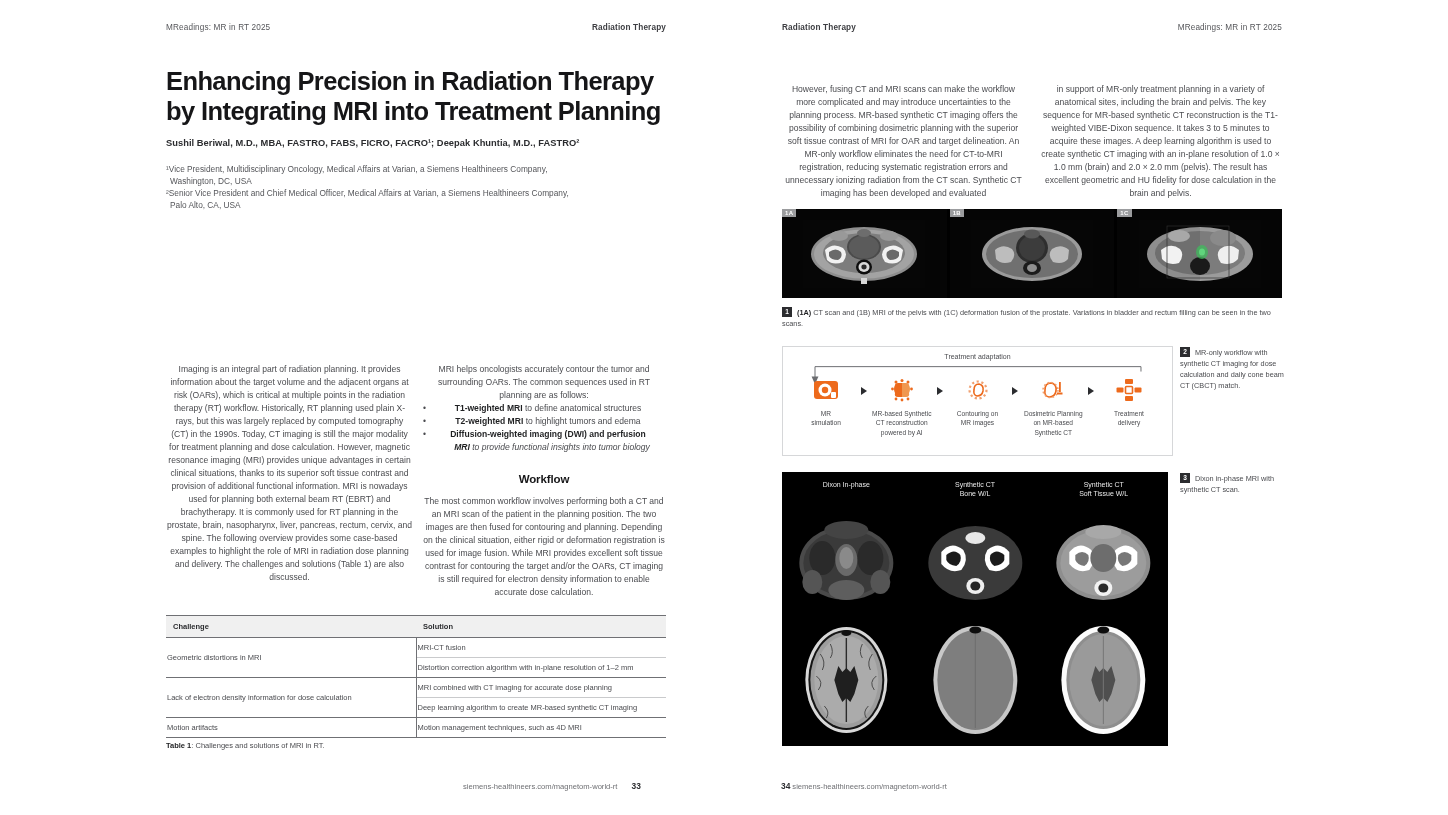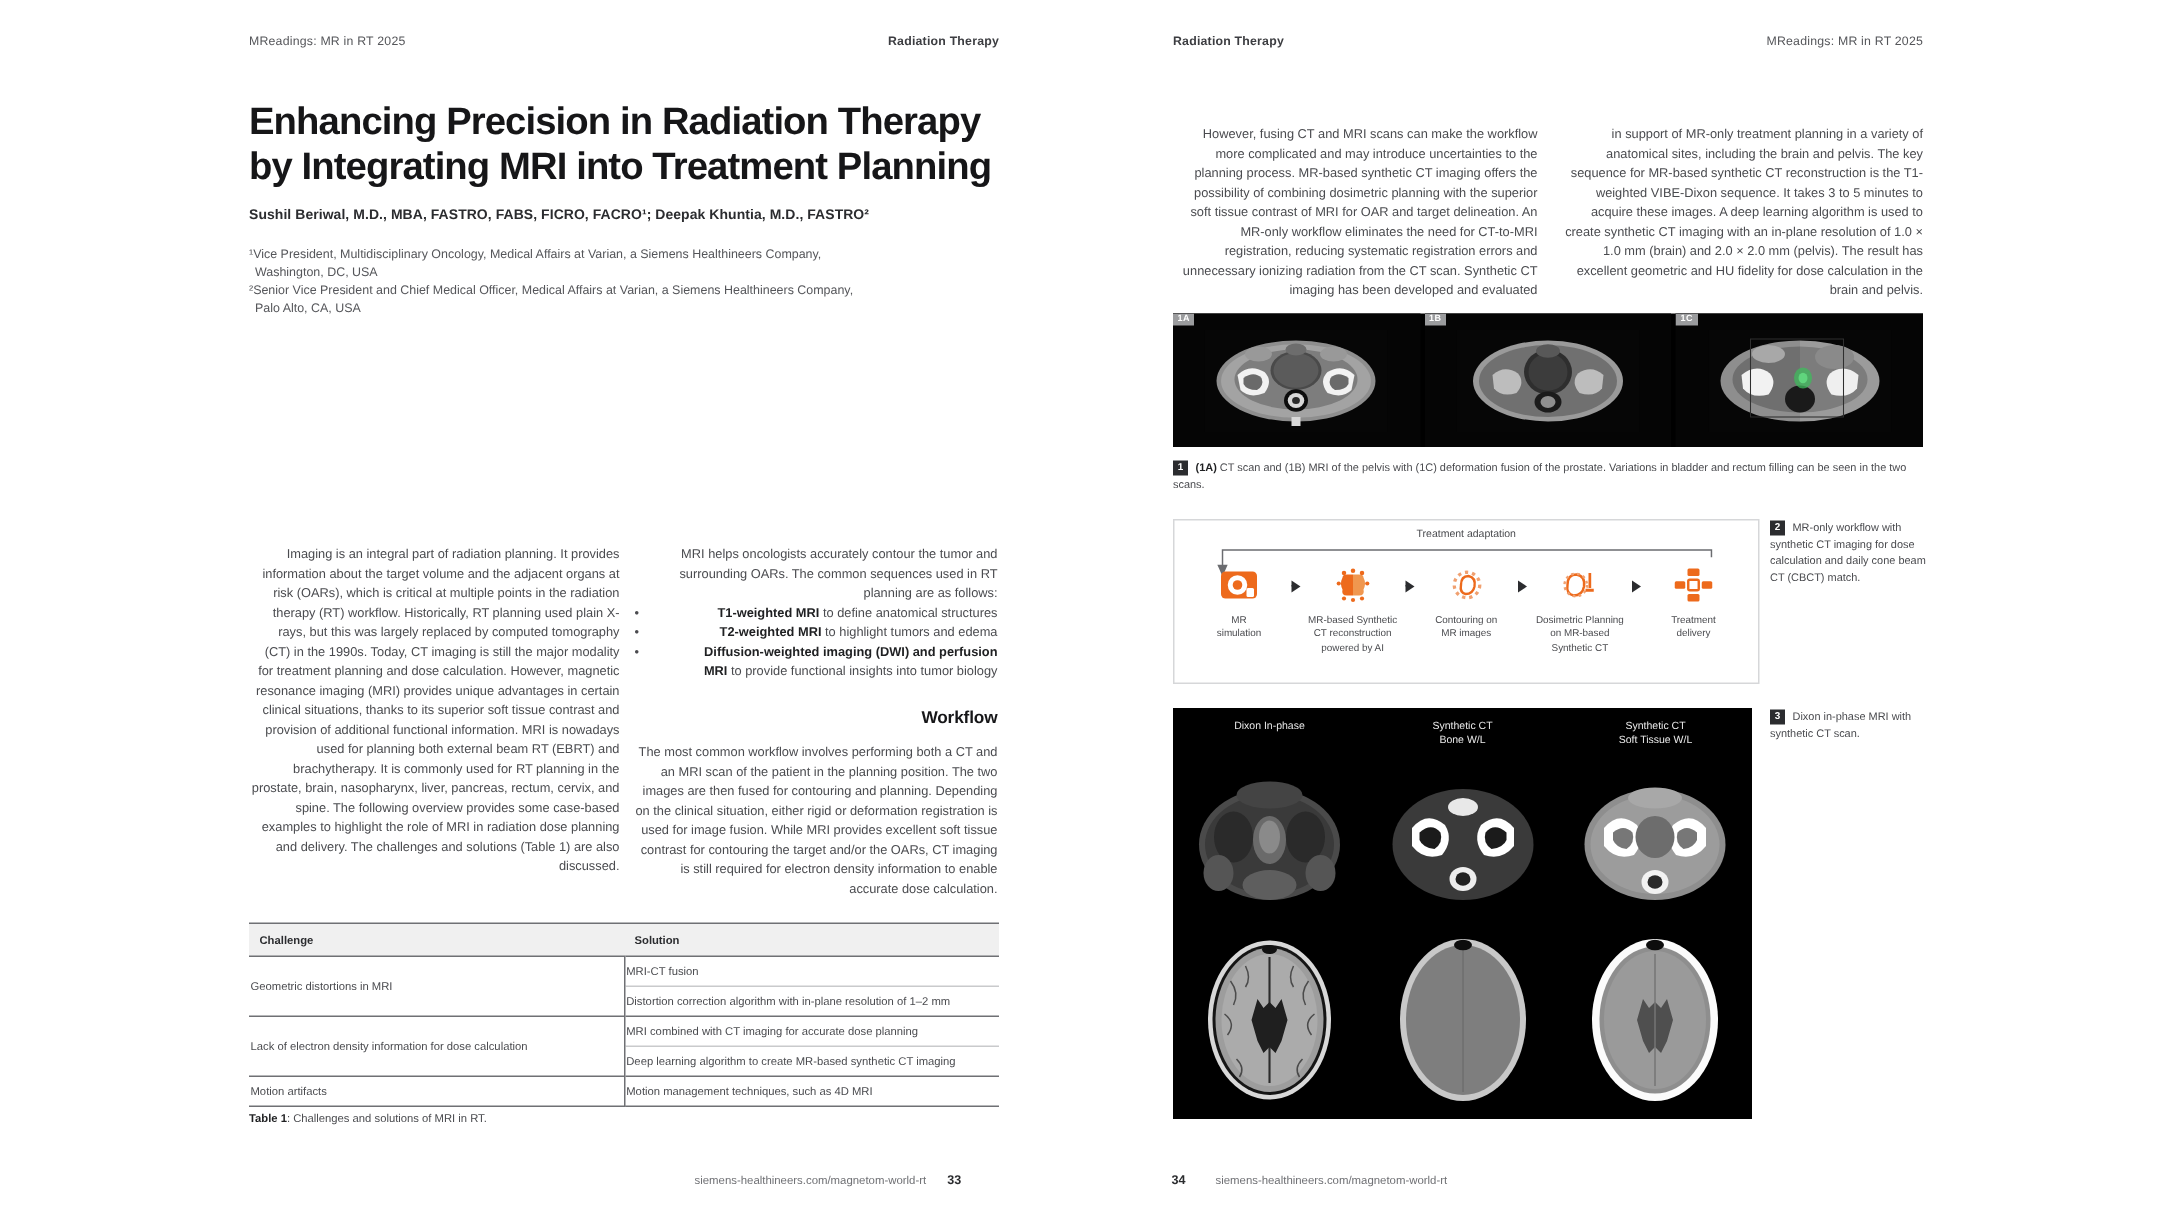--- a/index.html
+++ b/index.html
@@ -42,36 +42,36 @@
   }
   .affil {
     position: absolute; left: 166px; top: 163px; width: 520px;
     font-size: 8.3px; line-height: 1.45; color: #55565a;
   }
   .affil p { margin: 0; text-indent: 0; }
   .affil .ind { padding-left: 4px; }
 
   .col {
     position: absolute; font-size: 8.55px; line-height: 1.52;
-    color: #4a4b4f; text-align: right;
+    color: #4a4b4f; text-align: center;
   }
   .col p { margin: 0 0 0 0; }
   .col-l1 { left: 166px; top: 363px; width: 247px; }
   .col-l2 { left: 423px; top: 363px; width: 242px; }
 
   .bullets { margin: 0; padding: 0; list-style: none; }
   .bullets li {
     position: relative; padding-left: 8px; font-size: 8.55px;
     line-height: 1.52; color: #4a4b4f;
   }
   .bullets li::before {
     content: "\2022"; position: absolute; left: 0px; top: 0; color:#4a4b4f;
   }
   .bullets b { color: #1f2022; font-weight: 700; }
-  .bullets .cont { display:block; padding-left: 8px; }
+  .bullets .cont { display:block; padding-left: 8px; font-style: italic; }
 
   .subhead {
     font-size: 11.5px; font-weight: 700; color: #161618;
     margin: 17px 0 7px 0; letter-spacing: -0.1px;
   }
 
   
   .tbl {
     position: absolute; left: 166px; top: 615px; width: 500px;
     border-collapse: collapse; font-size: 7.5px; color: #4a4b4f;
@@ -97,21 +97,21 @@
     font-size: 7.5px; color: #4a4b4f;
   }
   .tblcap b { color: #1f2022; }
 
   
   .footer { position: absolute; top: 781px; font-size: 7.6px; color: #6e6f73; }
   .footer .pg { font-weight: 700; color: #2b2c2f; font-size: 8.4px; }
   .foot-l { left: 463px; }
   .foot-l .pg { margin-left: 14px; }
   .foot-r { left: 781px; }
-  .foot-r .pg { margin-right: 20px; }
+  .foot-r .pg { margin-right: 2px; }
 
   
   .col-r1 { left: 782px; top: 83px; width: 243px; }
   .col-r2 { left: 1039px; top: 83px; width: 243px; }
 
   
   .fig1 {
     position: absolute; left: 782px; top: 209px; width: 500px; height: 89px;
     display: flex; gap: 3px; background:#000;
   }

